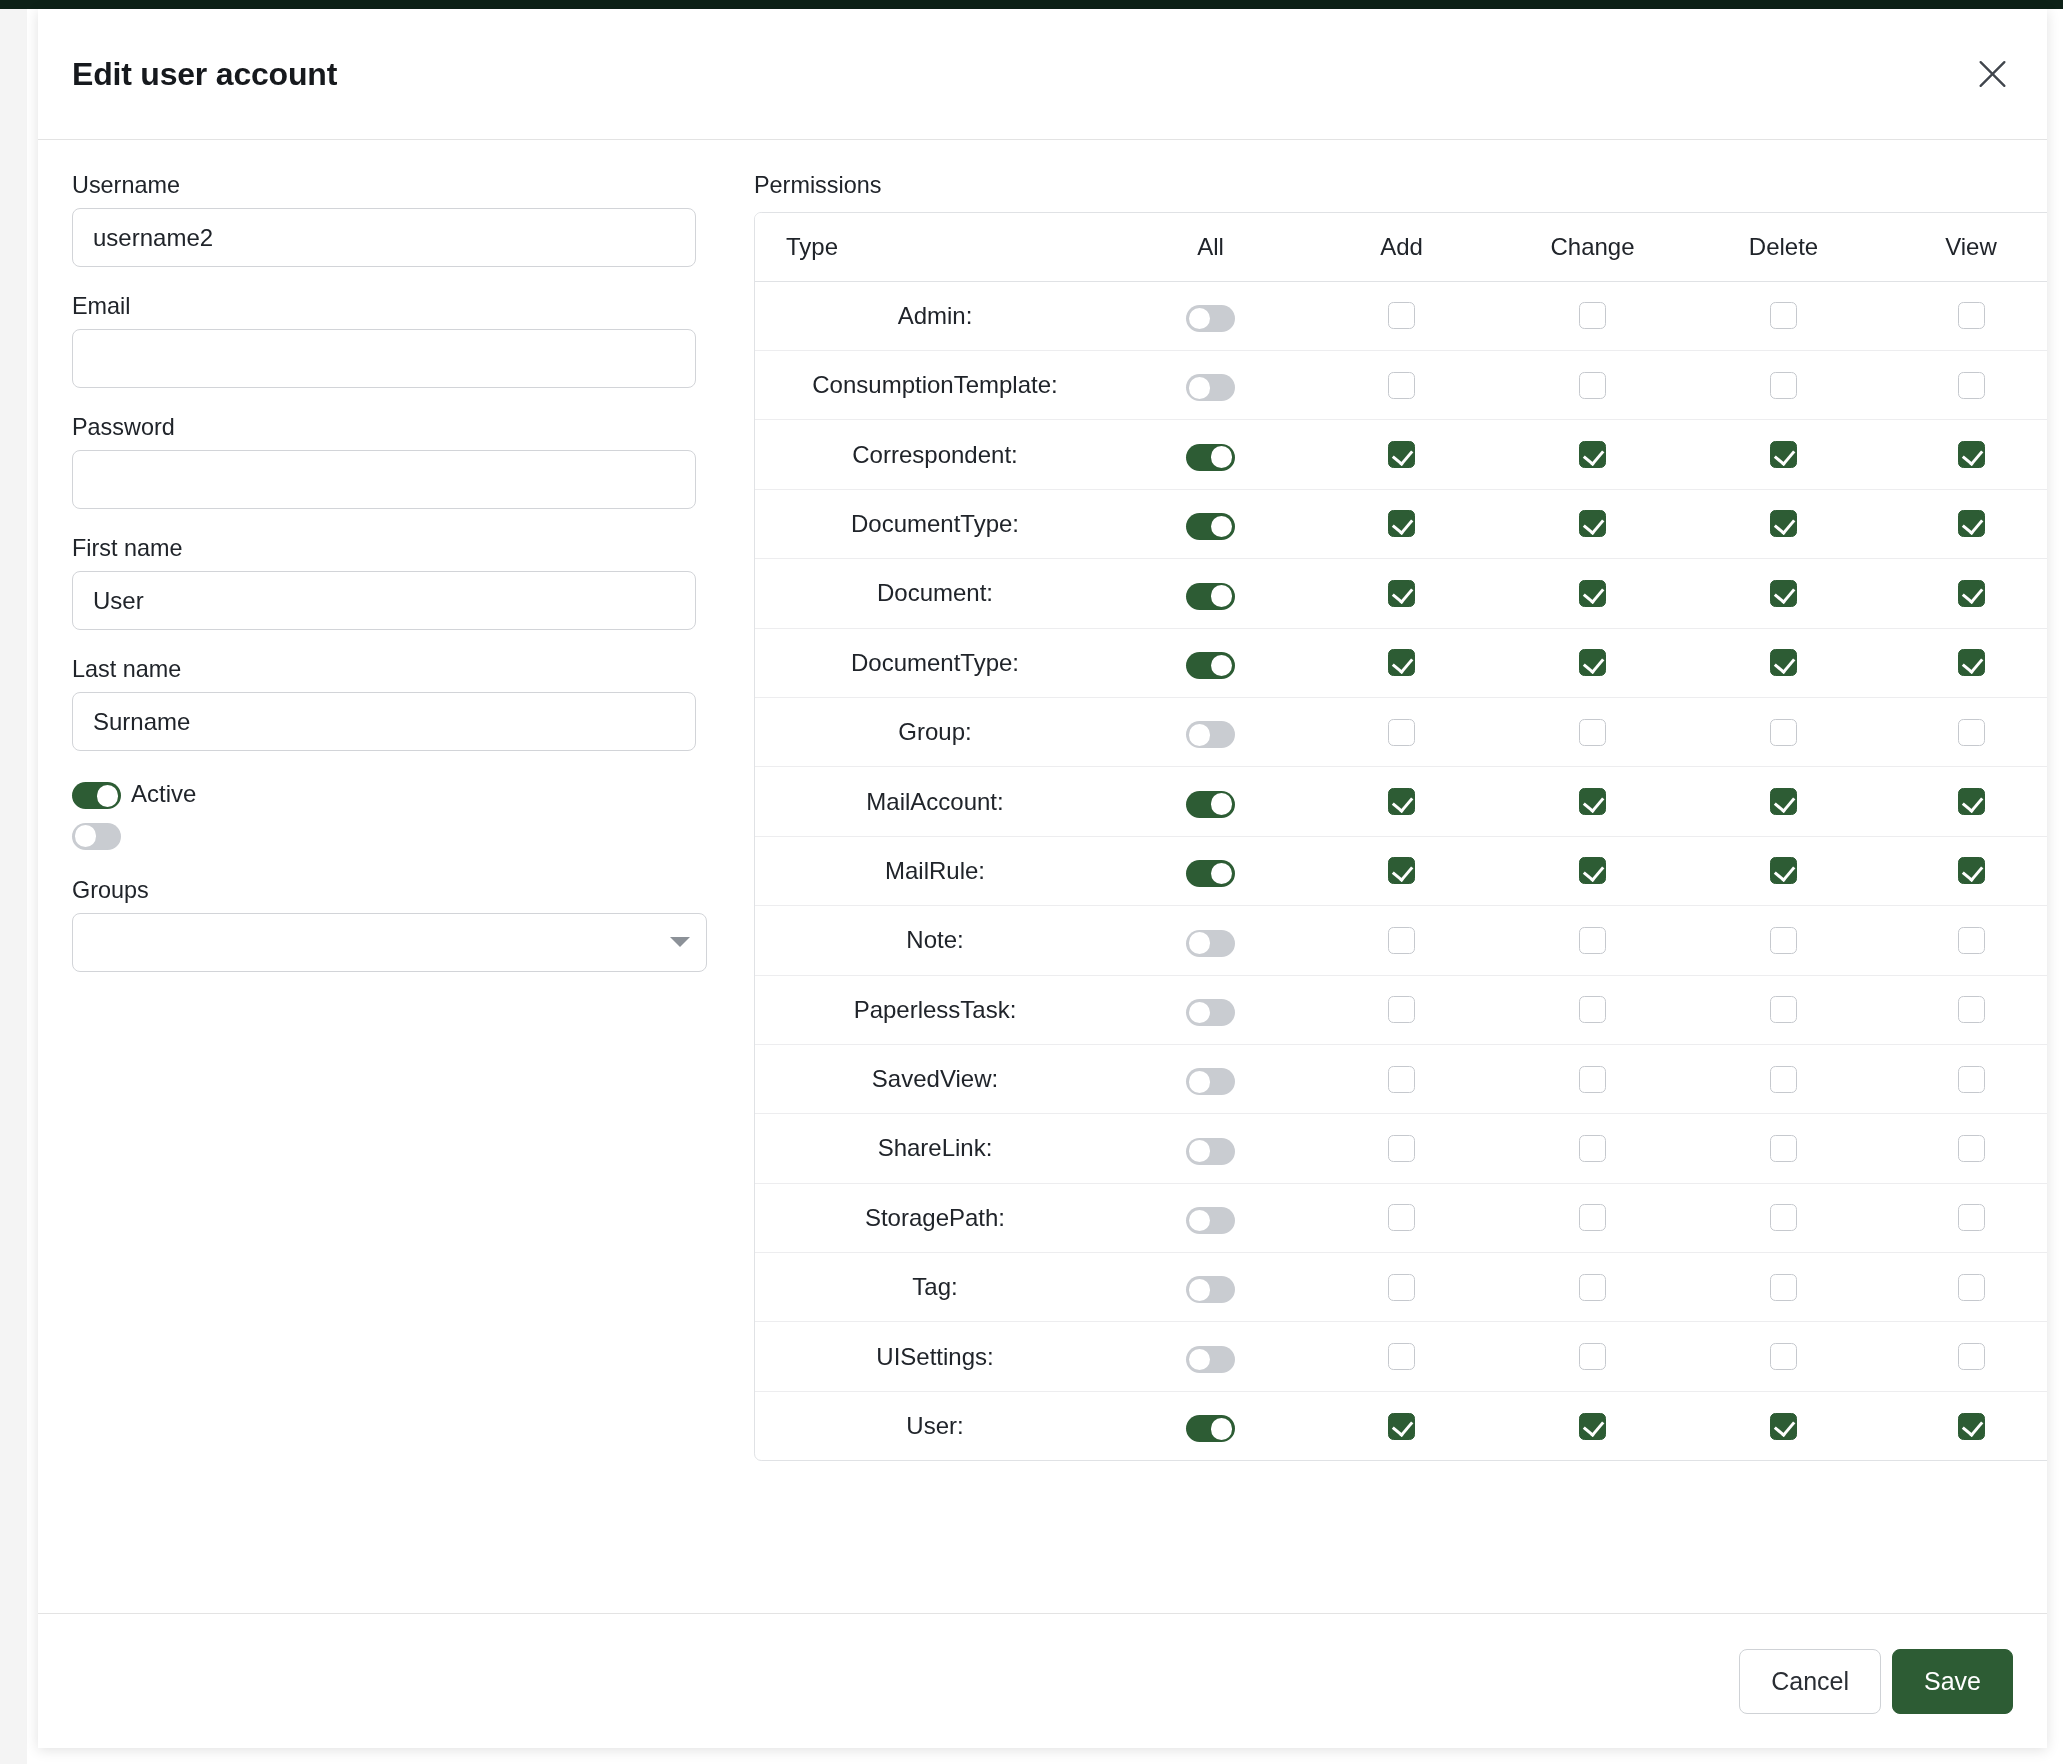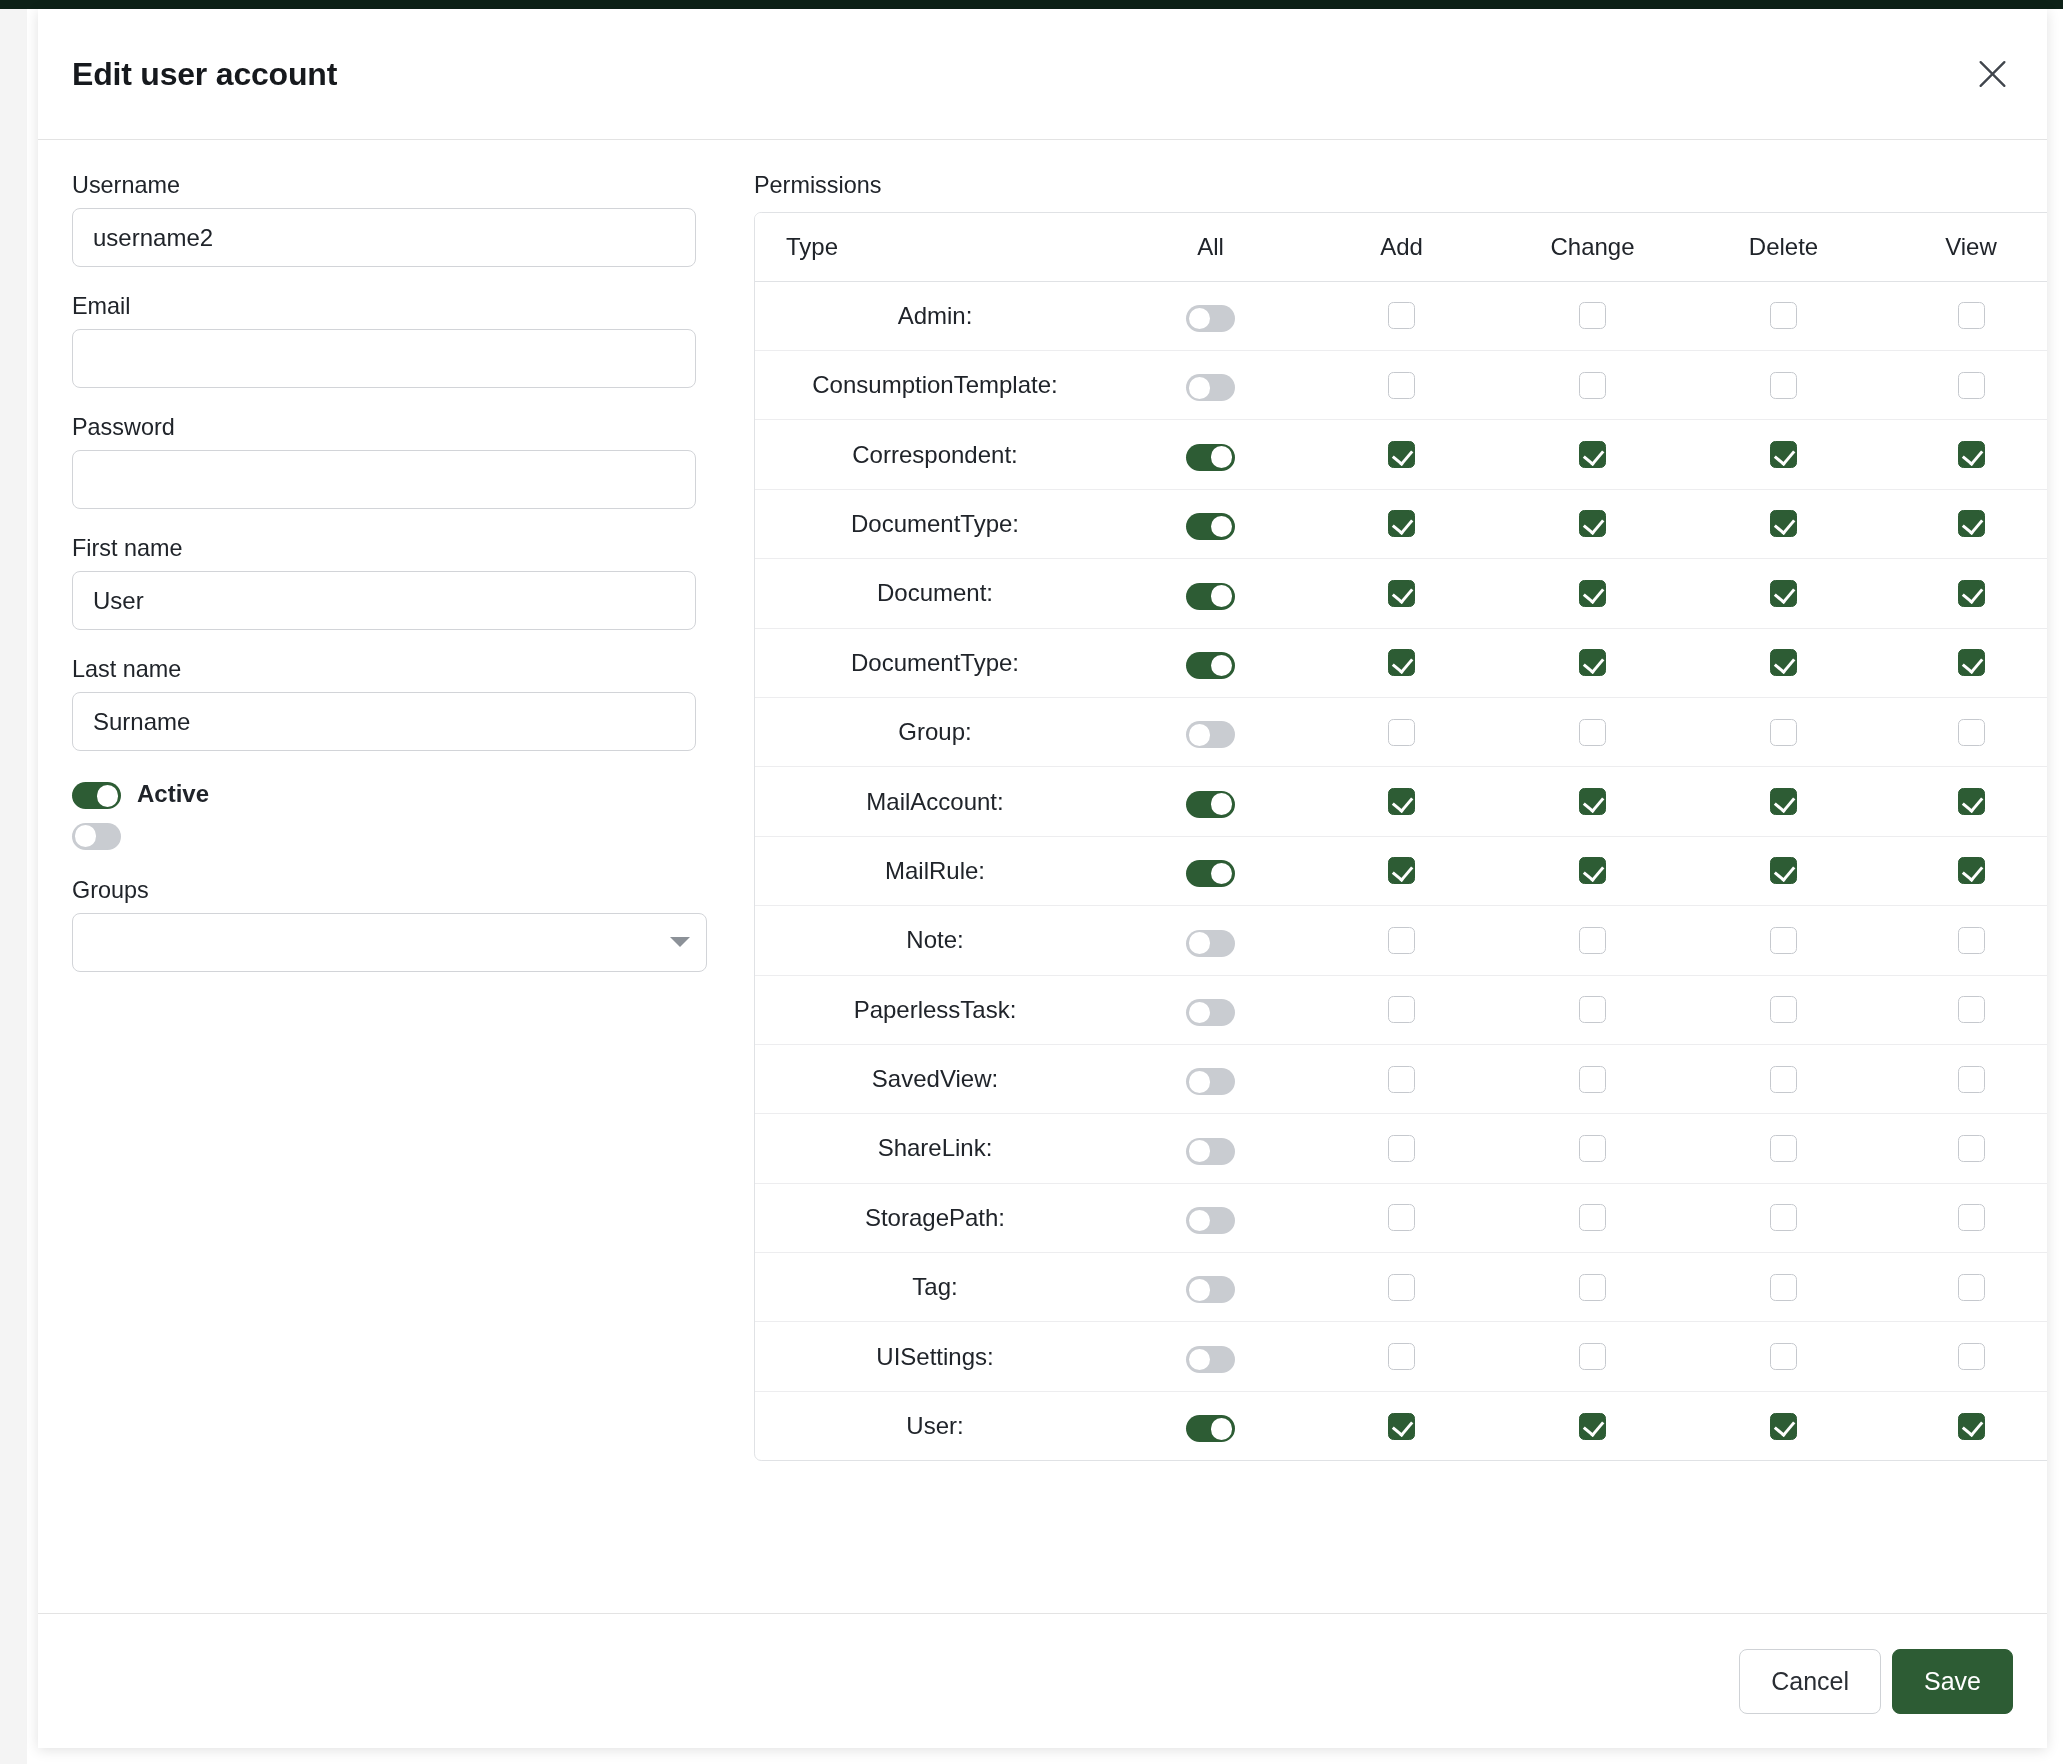--- a/index.html
+++ b/index.html
@@ -90,23 +90,22 @@
     outline: none;
     display: block;
   }
   .text-input::placeholder { color: #9a9fa6; }
   .field-group { margin-bottom: 26px; }
 
   
   .switch-row {
     display: flex;
     align-items: flex-start;
-    gap: 16px;
+    gap: 10px;
     margin-top: 5.4px;
-    font-weight: bold;
   }
   .switch-row.first { margin-top: 16px; }
   .switch {
     flex: 0 0 auto;
     width: 49px; height: 27px;
     border-radius: 14.4px;
     position: relative;
     cursor: pointer;
     margin-top: 5.4px;
   }

